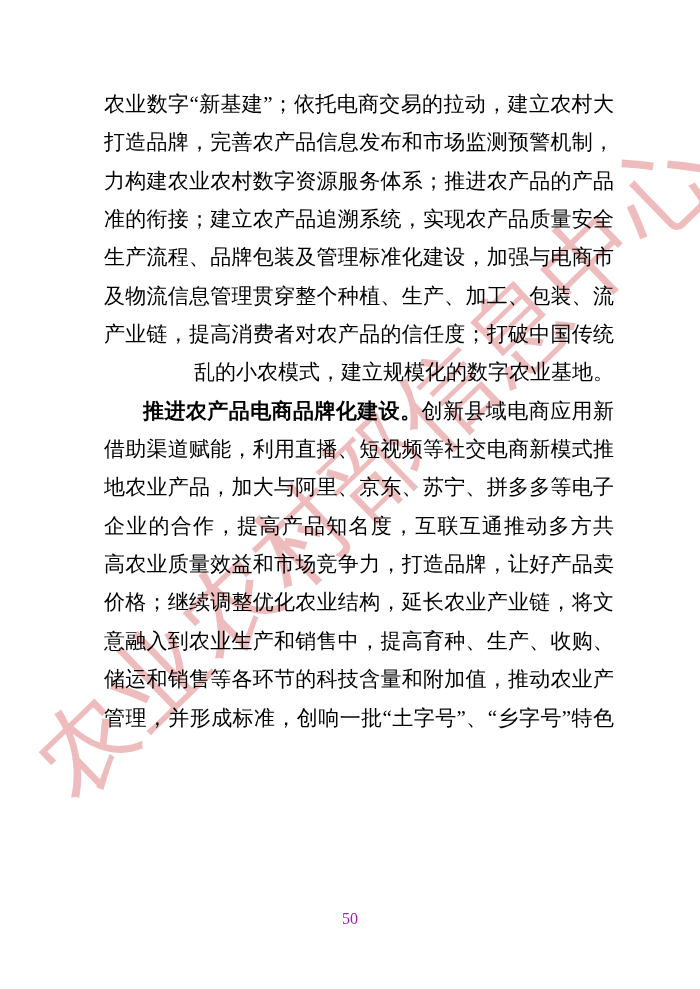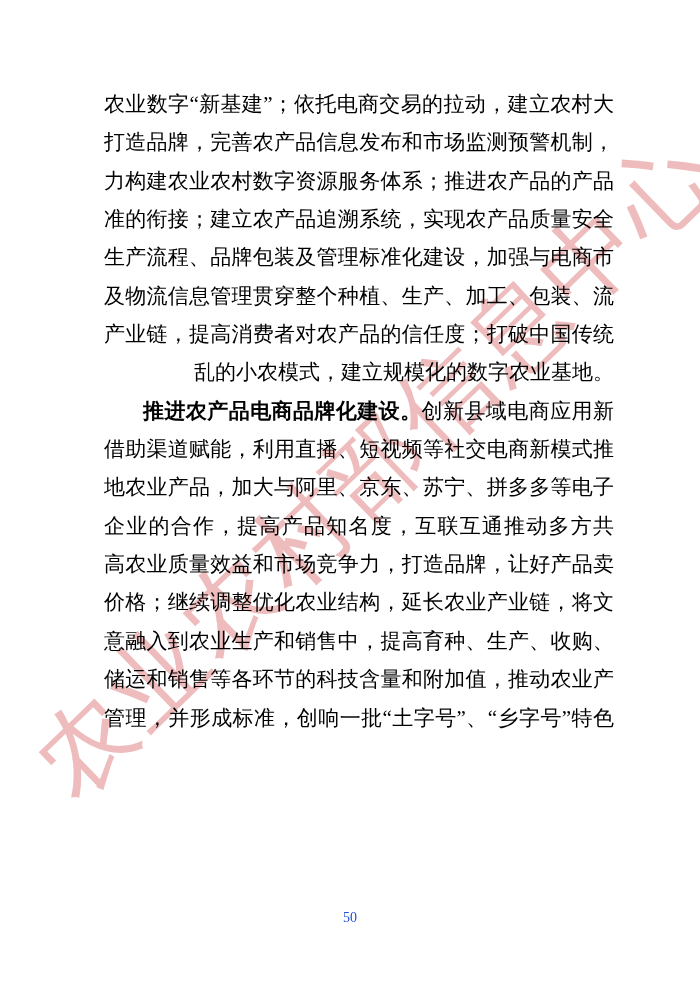--- a/index.html
+++ b/index.html
@@ -57,22 +57,22 @@
   }
   .bold {
     font-weight: bold;
   }
   .page-number {
     position: absolute;
     left: 0;
     top: 910px;
     width: 700px;
     text-align: center;
-    font-size: 14px;
-    color: #1d4ed8;
+    font-size: 16px;
+    color: #a21caf;
     z-index: 2;
   }
 </style>
 </head>
 <body>
 
 <div class="page">
   <div class="watermark" style="color: rgba(217, 106, 106, 0.45);">农业农村部信息中心</div>
 
   <div class="text-block" id="text-block">

